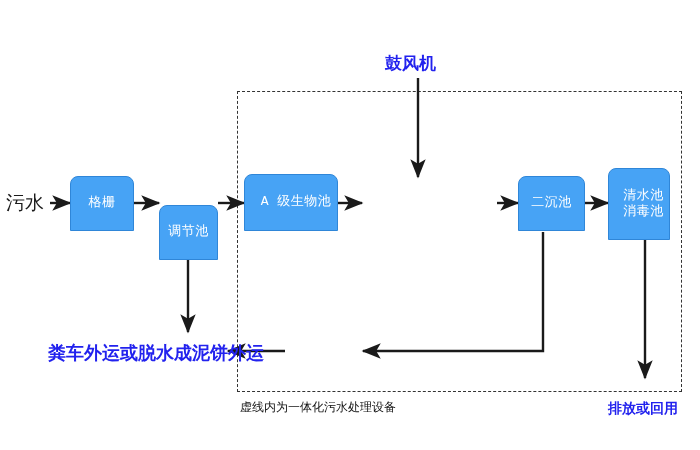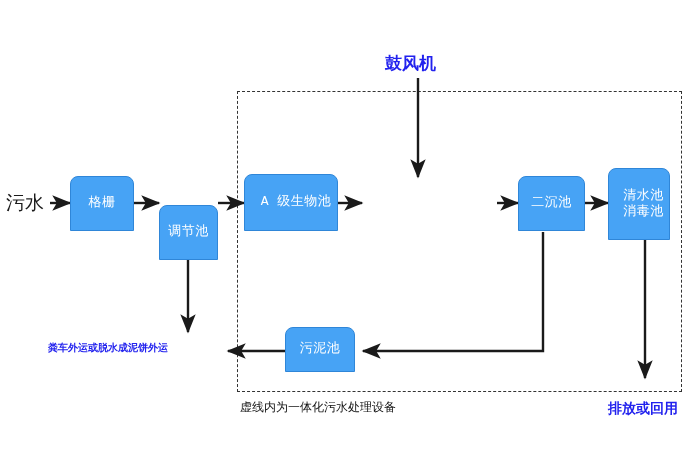--- a/index.html
+++ b/index.html
@@ -133,23 +133,20 @@
 
   <div class="node" style="left:518px; top:176px; width:67px;  height:55px;">
     <span>二沉池</span>
   </div>
 
   <div class="node two-line" style="left:608px; top:168px; width:62px;  height:72px; flex-direction:column;">
     <span>清水池</span>
     <span>消毒池</span>
   </div>
 
-  <div class="node" style="left:285px; top:327px; width:70px;  height:45px;">
-    <span>污泥池</span>
-  </div>
 
-  <div class="label label-blue" style="left:48px; top:341px; font-size:10px;">粪车外运或脱水成泥饼外运</div>
+  <div class="label label-blue" style="left:48px; top:341px; font-size:18px;">粪车外运或脱水成泥饼外运</div>
 
   <div class="label label-blue" style="left:608px; top:400px; font-size:14px;">排放或回用</div>
 
   <div class="caption" style="left:240px; top:399px;">虚线内为一体化污水处理设备</div>
 
 </div>
 
 </body></html>

